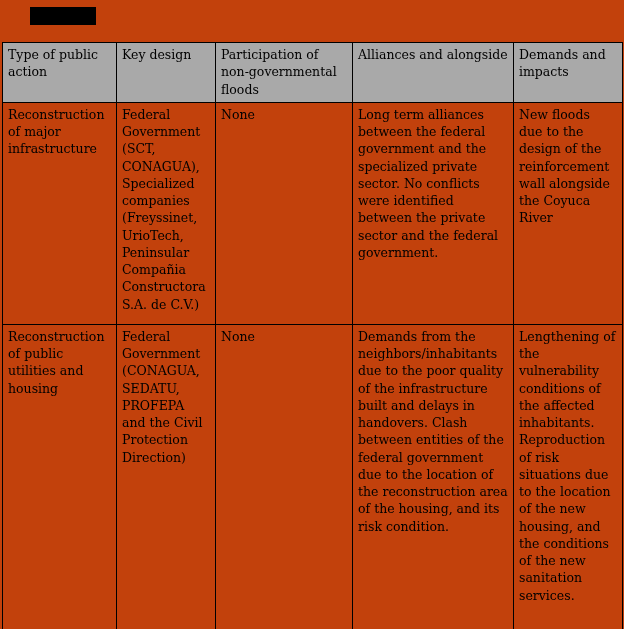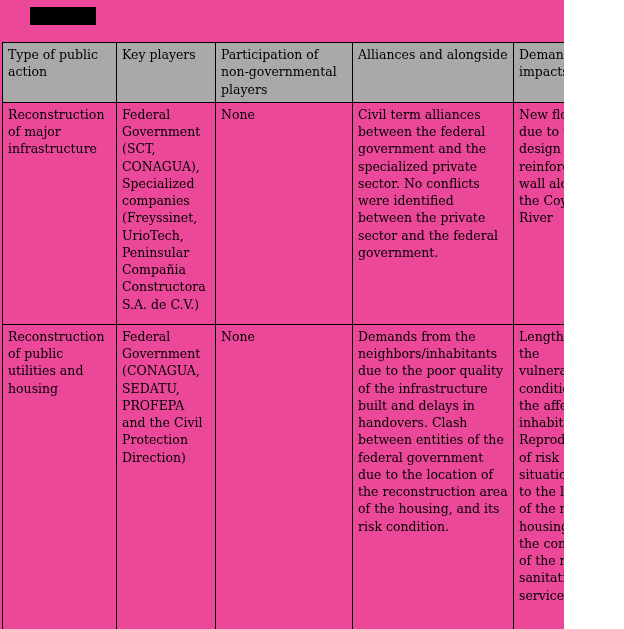--- a/index.html
+++ b/index.html
@@ -4,23 +4,23 @@
 <style>
   html, body {
     margin: 0;
     padding: 0;
     background: #ffffff;
     font-family: "DejaVu Serif", "Liberation Serif", serif;
     color: #000000;
   }
   .page {
     position: relative;
-    width: 564px;
+    width: 624px;
     height: 629px;
-    background: #ec4899;
+    background: #c2410c;
     overflow: hidden;
   }
   .redaction-bar {
     position: absolute;
     left: 30px;
     top: 7px;
     width: 66px;
     height: 18px;
     background: #000000;
   }
@@ -61,32 +61,32 @@
     <colgroup>
       <col style="width:114px">
       <col style="width:99px">
       <col style="width:137px">
       <col style="width:161px">
       <col style="width:109px">
     </colgroup>
     <thead>
       <tr class="header-row">
         <th>Type of public action</th>
-        <th>Key players</th>
-        <th>Participation of non-governmental players</th>
+        <th>Key design</th>
+        <th>Participation of non-governmental floods</th>
         <th>Alliances and alongside</th>
         <th>Demands and impacts</th>
       </tr>
     </thead>
     <tbody>
       <tr class="body-row-1">
         <td>Reconstruction of major infrastructure</td>
         <td>Federal Government (SCT, CONAGUA), Specialized companies (Freyssinet, UrioTech, Peninsular Compañia Constructora S.A. de C.V.)</td>
         <td>None</td>
-        <td>Civil term alliances between the federal government and the specialized private sector.   No conflicts were identified between the private sector and the federal government.</td>
+        <td>Long term alliances between the federal government and the specialized private sector.   No conflicts were identified between the private sector and the federal government.</td>
         <td>New floods due to the design of the reinforcement wall alongside the Coyuca River</td>
       </tr>
       <tr class="body-row-2">
         <td>Reconstruction of public utilities and housing</td>
         <td>Federal Government (CONAGUA, SEDATU, PROFEPA and the Civil Protection Direction)</td>
         <td>None</td>
         <td>Demands from the neighbors/inhabitants due to the poor quality of the infrastructure built and delays in handovers.   Clash between entities of the federal government due to the location of the reconstruction area of the housing, and its risk condition.</td>
         <td>Lengthening of the vulnerability conditions of the affected inhabitants. Reproduction of risk situations due to the location of the new housing, and the conditions of the new sanitation services.</td>
       </tr>
     </tbody>

